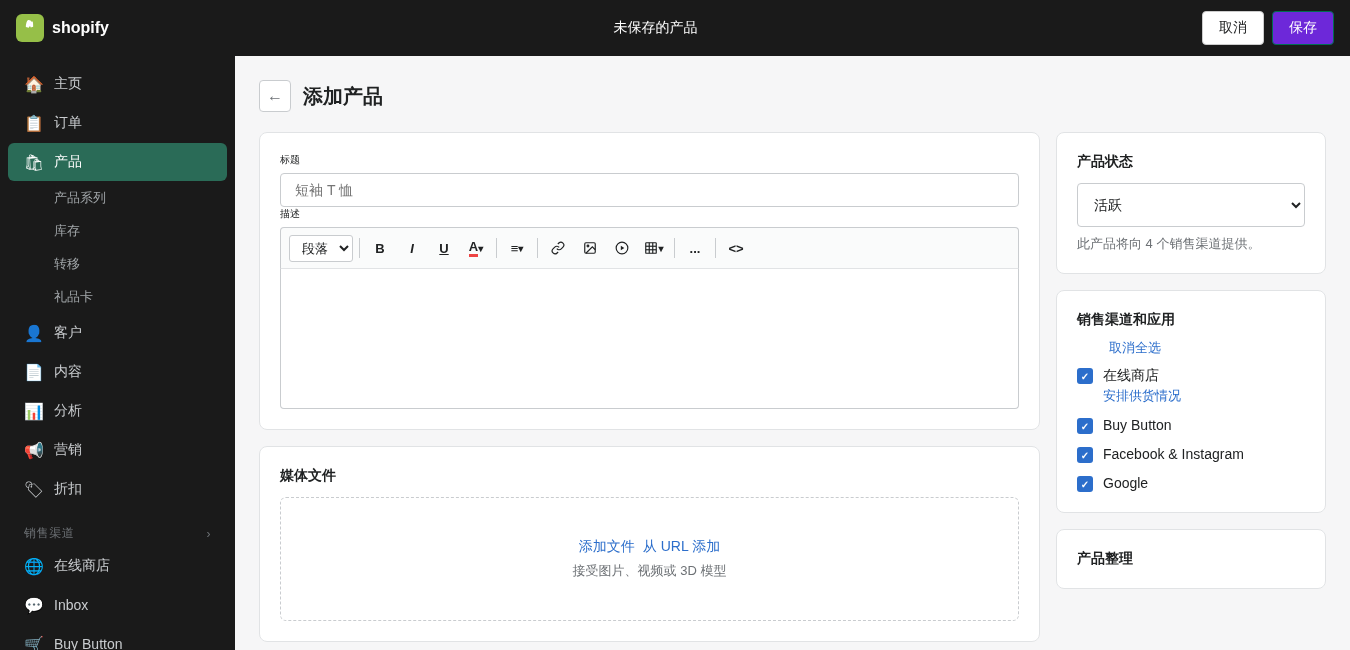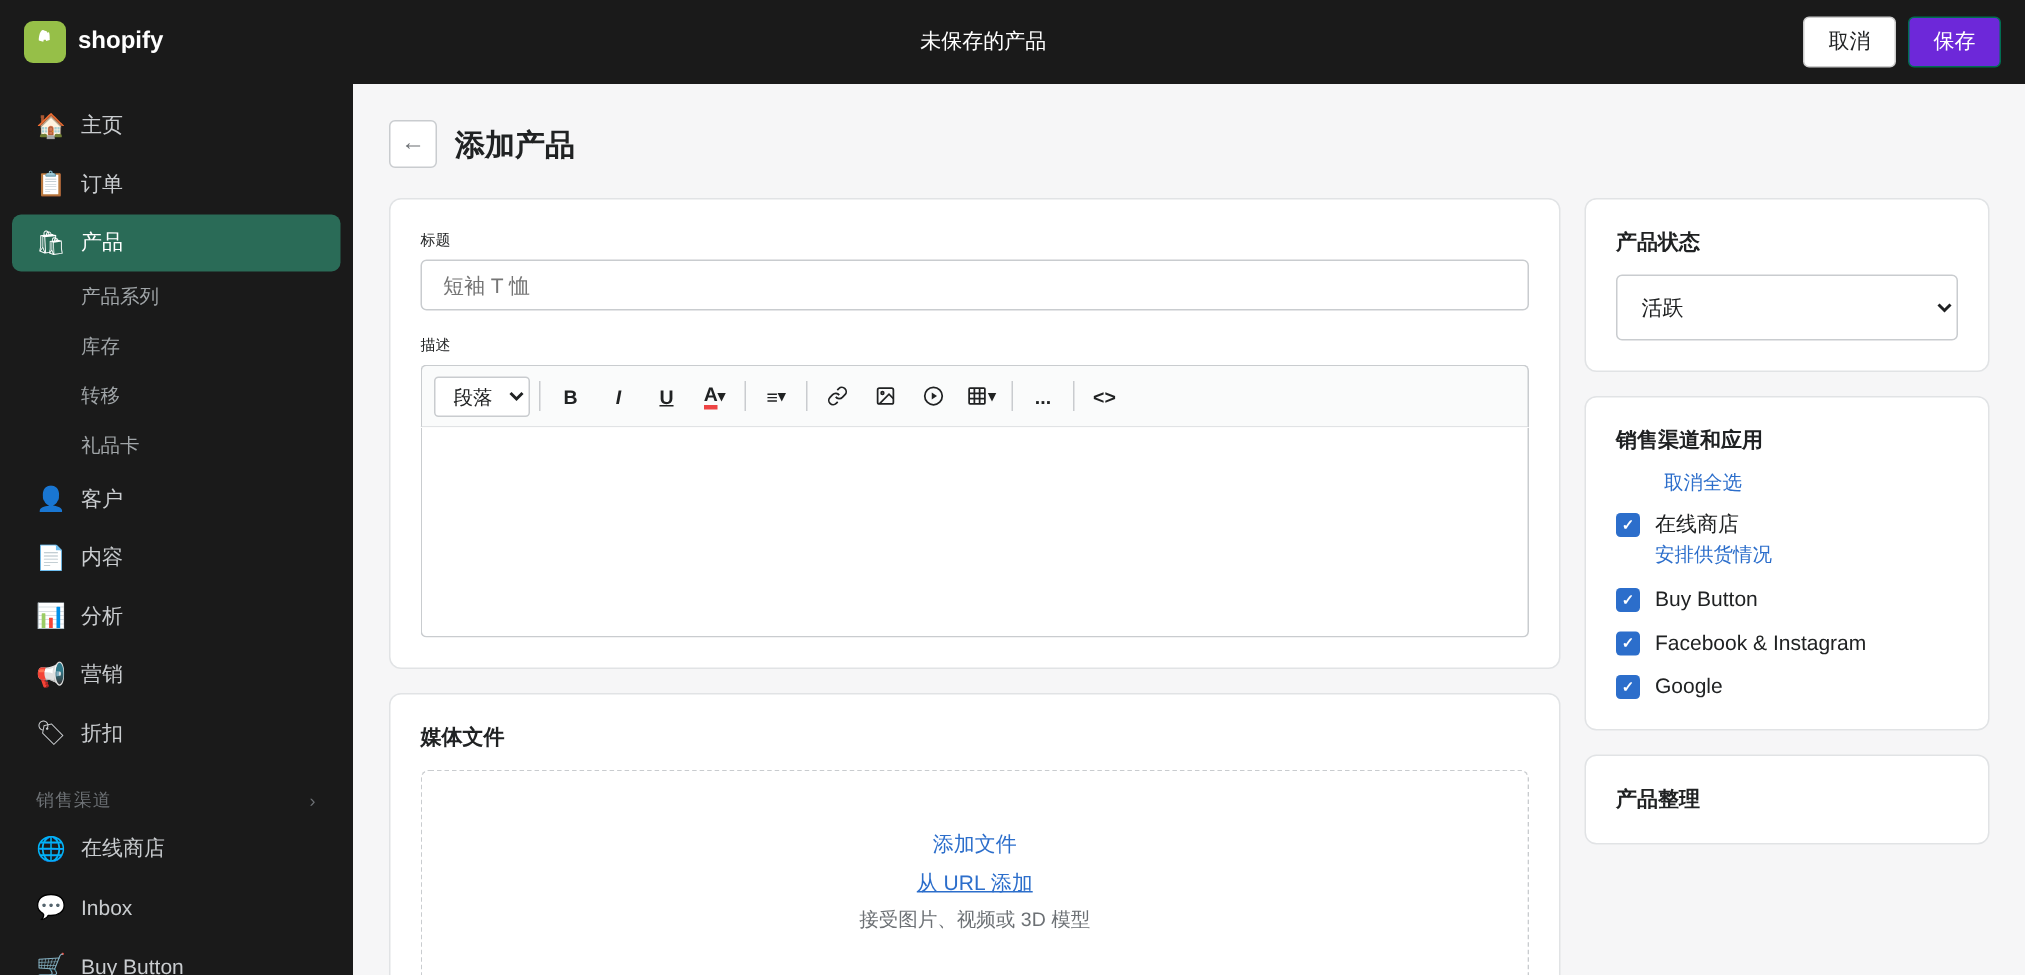--- a/index.html
+++ b/index.html
@@ -51,21 +51,21 @@
     .rte-toolbar { display: flex; align-items: center; gap: 4px; padding: 6px 8px; border: 1px solid #c9cccf; border-bottom: 1px solid #e1e3e5; border-radius: 4px 4px 0 0; background: #fafbfb; flex-wrap: wrap; }
     .rte-select { padding: 4px 8px; border: 1px solid #c9cccf; border-radius: 3px; font-size: 13px; background: #fff; cursor: pointer; color: #202223; }
     .rte-divider { width: 1px; height: 20px; background: #c9cccf; margin: 0 2px; }
     .rte-btn { width: 28px; height: 28px; display: flex; align-items: center; justify-content: center; border: none; background: transparent; cursor: pointer; border-radius: 3px; color: #202223; font-size: 13px; font-weight: bold; }
     .rte-btn.color-btn { position: relative; }
     .rte-body { min-height: 140px; border: 1px solid #c9cccf; border-top: none; border-radius: 0 0 4px 4px; padding: 12px; background: #fff; }
 
     
     .media-card { background: #fff; border-radius: 8px; border: 1px solid #e1e3e5; padding: 20px; }
     .media-upload-area { border: 1.5px dashed #c9cccf; border-radius: 6px; padding: 40px 20px; text-align: center; min-height: 100px; }
-    .media-upload-links { display: flex; justify-content: center; gap: 8px; margin-bottom: 6px; flex-direction: column; }
+    .media-upload-links { display: flex; justify-content: center; gap: 8px; margin-bottom: 6px; }
     .link { color: #2c6ecb; text-decoration: none; cursor: pointer; }
     .media-hint { font-size: 13px; color: #6d7175; }
 
     
     .status-select { width: 100%; padding: 12px 12px; border: 1px solid #c9cccf; border-radius: 4px; font-size: 14px; background: #fff; color: #202223; cursor: pointer; }
     .status-hint { font-size: 13px; color: #6d7175; margin-top: 8px; }
 
     
     .sales-channels-header { display: flex; align-items: center; justify-content: space-between; margin-bottom: 10px; }
     .deselect-all { color: #2c6ecb; font-size: 13px; cursor: pointer; }
@@ -184,21 +184,21 @@
     </div>
 
     <div class="content-columns">
 
       <div class="main-column">
 
         <div class="card">
           <div class="field-label">标题</div>
           <input class="text-input" type="text" placeholder="短袖 T 恤" style="">
 
-          <div class="field-label" style="margin-top: 16px;">描述</div>
+          <div class="field-label" style="margin-top: 0;">描述</div>
           <div class="rte-toolbar">
             <select class="rte-select">
               <option>段落</option>
             </select>
             <span class="rte-divider"></span>
             <button class="rte-btn" style="font-weight:bold;">B</button>
             <button class="rte-btn" style="font-style:italic;">I</button>
             <button class="rte-btn" style="text-decoration:underline;">U</button>
             <button class="rte-btn color-btn">
               <span style="border-bottom:3px solid #e44;">A</span>
@@ -247,35 +247,36 @@
             </button>
           </div>
           <div class="rte-body" contenteditable="true" style=""></div>
         </div>
 
         <div class="media-card">
           <div class="card-title">媒体文件</div>
           <div class="media-upload-area">
             <div class="media-upload-links">
               <a class="link">添加文件</a>
-              <a class="link" style="text-decoration:underline;">从 URL 添加</a>
+              <a class="link" style="">从 URL 添加</a>
             </div>
             <div class="media-hint">接受图片、视频或 3D 模型</div>
           </div>
         </div>
       </div>
 
       <div class="side-column">
 
         <div class="card">
           <div class="card-title">产品状态</div>
           <select class="status-select">
             <option>活跃</option>
             <option>草稿</option>
           </select>
+          <div class="status-hint">此产品将向 4 个销售渠道提供。</div>
         </div>
 
         <div class="card">
           <div class="sales-channels-header">
             <div class="card-title" style="margin-bottom:0;">销售渠道和应用</div>
           </div>
           <div style="margin-bottom:10px;margin-left:32px;">
             <a class="deselect-all">取消全选</a>
           </div>
 

